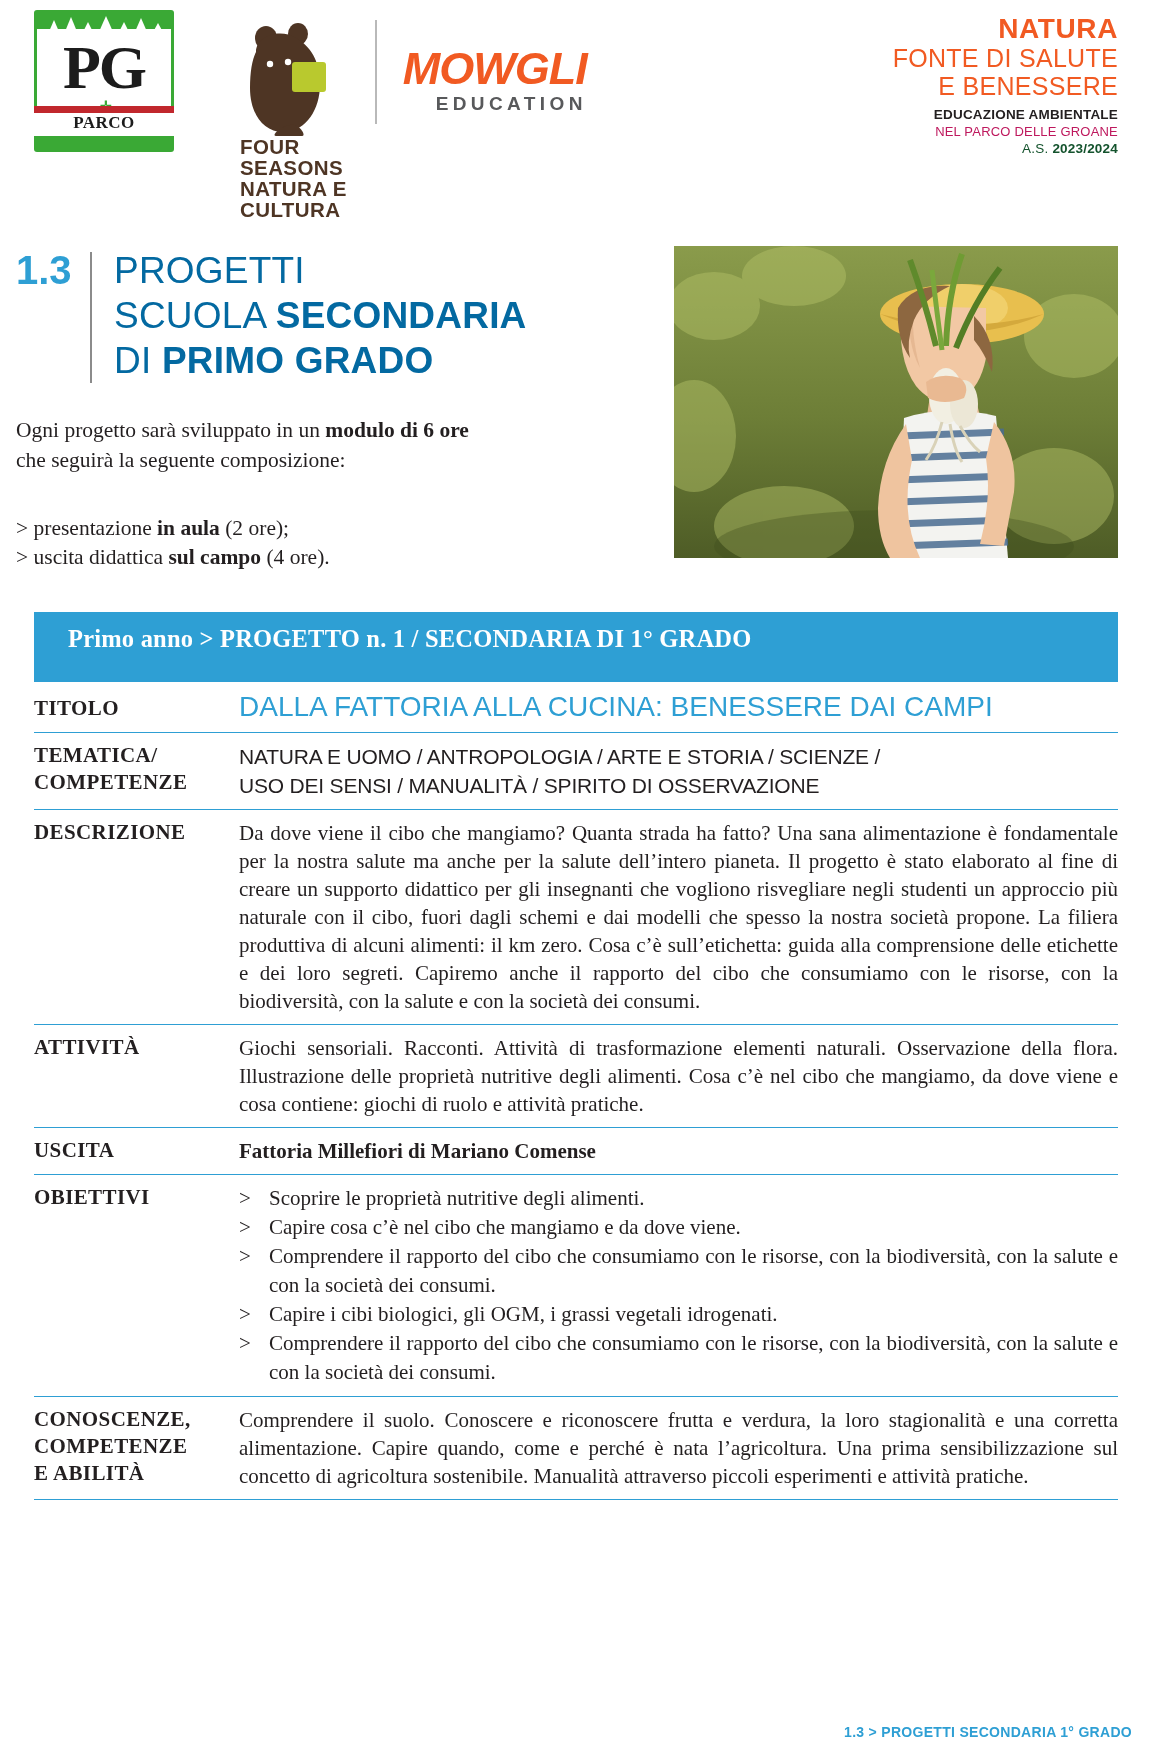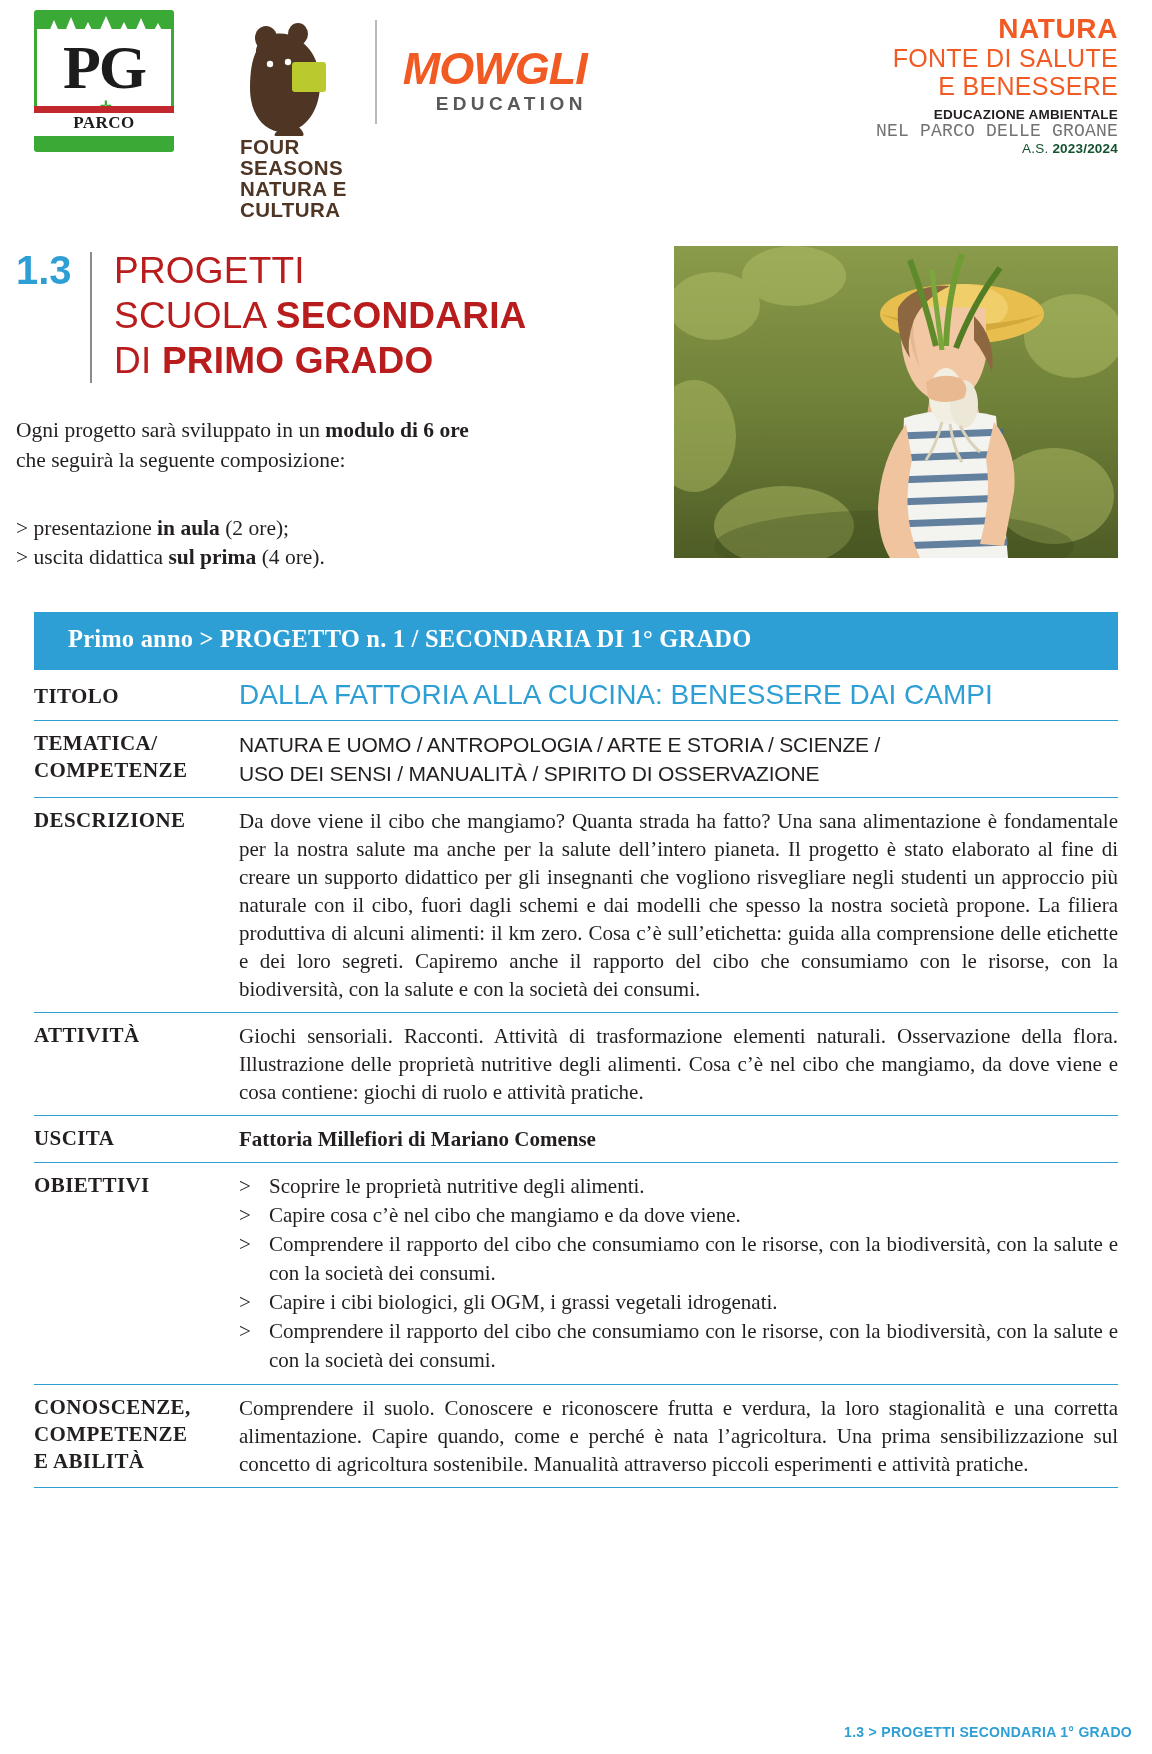--- a/index.html
+++ b/index.html
@@ -154,24 +154,24 @@
   .hr-small1 {
     font-family: "Liberation Sans", sans-serif;
     font-weight: bold;
     font-size: 13.5px;
     line-height: 17px;
     color: #231f20;
     margin-top: 6px;
     letter-spacing: 0.2px;
   }
   .hr-small2 {
-    font-family: Liberation Mono, monospace;
-    font-size: 18px;
+    font-family: Liberation Sans, sans-serif;
+    font-size: 13px;
     line-height: 17px;
-    color: #737373;
+    color: #be185d;
     letter-spacing: 0.2px;
   }
   .hr-small3 {
     font-family: "Liberation Sans", sans-serif;
     font-size: 13.5px;
     line-height: 17px;
     color: #14532d;
     letter-spacing: 0.2px;
   }
   .hr-small3 b { font-weight: bold; }
@@ -196,21 +196,21 @@
   .title-bar {
     width: 2px;
     background: #8b8b8b;
     margin: 4px 22px 0 0;
     align-self: stretch;
   }
   .title-text {
     font-family: "Liberation Sans", sans-serif;
     font-size: 37px;
     line-height: 45px;
-    color: #b91c1c;
+    color: #0369a1;
     letter-spacing: 0.2px;
   }
   .title-text b { font-weight: bold; }
 
   .intro {
     margin-top: 32px;
     padding-left: 0;
     font-family: "Liberation Serif", serif;
     font-size: 21.5px;
     line-height: 30px;
@@ -235,21 +235,21 @@
   
   .table-wrap {
     margin: 40px 34px 0 34px;
   }
   .tbl-header {
     background: #2e9fd4;
     color: #ffffff;
     font-family: "Liberation Serif", serif;
     font-weight: bold;
     font-size: 24.5px;
-    padding: 13px 0 17px 34px;
+    padding: 13px 0 29px 34px;
     letter-spacing: 0.2px;
   }
   .row {
     display: flex;
     border-bottom: 1.5px solid #2e9fd4;
     padding: 9px 0 9px 0;
   }
   .row:last-child { border-bottom: 1.5px solid #2e9fd4; }
   .lbl {
     width: 205px;
@@ -384,21 +384,21 @@
         <div><span>SCUOLA </span><b>SECONDARIA</b></div>
         <div><span>DI </span><b>PRIMO GRADO</b></div>
       </div>
     </div>
 
     <div class="intro">
       <div><span>Ogni progetto sarà sviluppato in un </span><b>modulo di 6 ore</b></div>
       <div>che seguirà la seguente composizione:</div>
       <div class="intro-list">
         <div><span class="gt">&gt;</span><span> presentazione </span><b>in aula</b><span> (2 ore);</span></div>
-        <div><span class="gt">&gt;</span><span> uscita didattica </span><b>sul prima</b><span> (4 ore).</span></div>
+        <div><span class="gt">&gt;</span><span> uscita didattica </span><b>sul campo</b><span> (4 ore).</span></div>
       </div>
     </div>
   </div>
 </div>
 
 <div class="photo">
   <svg width="444" height="312" viewBox="0 0 444 312">
     <defs>
       <linearGradient id="bg" x1="0" y1="0" x2="0" y2="1">
         <stop offset="0%" stop-color="#8a9b4b"></stop>

